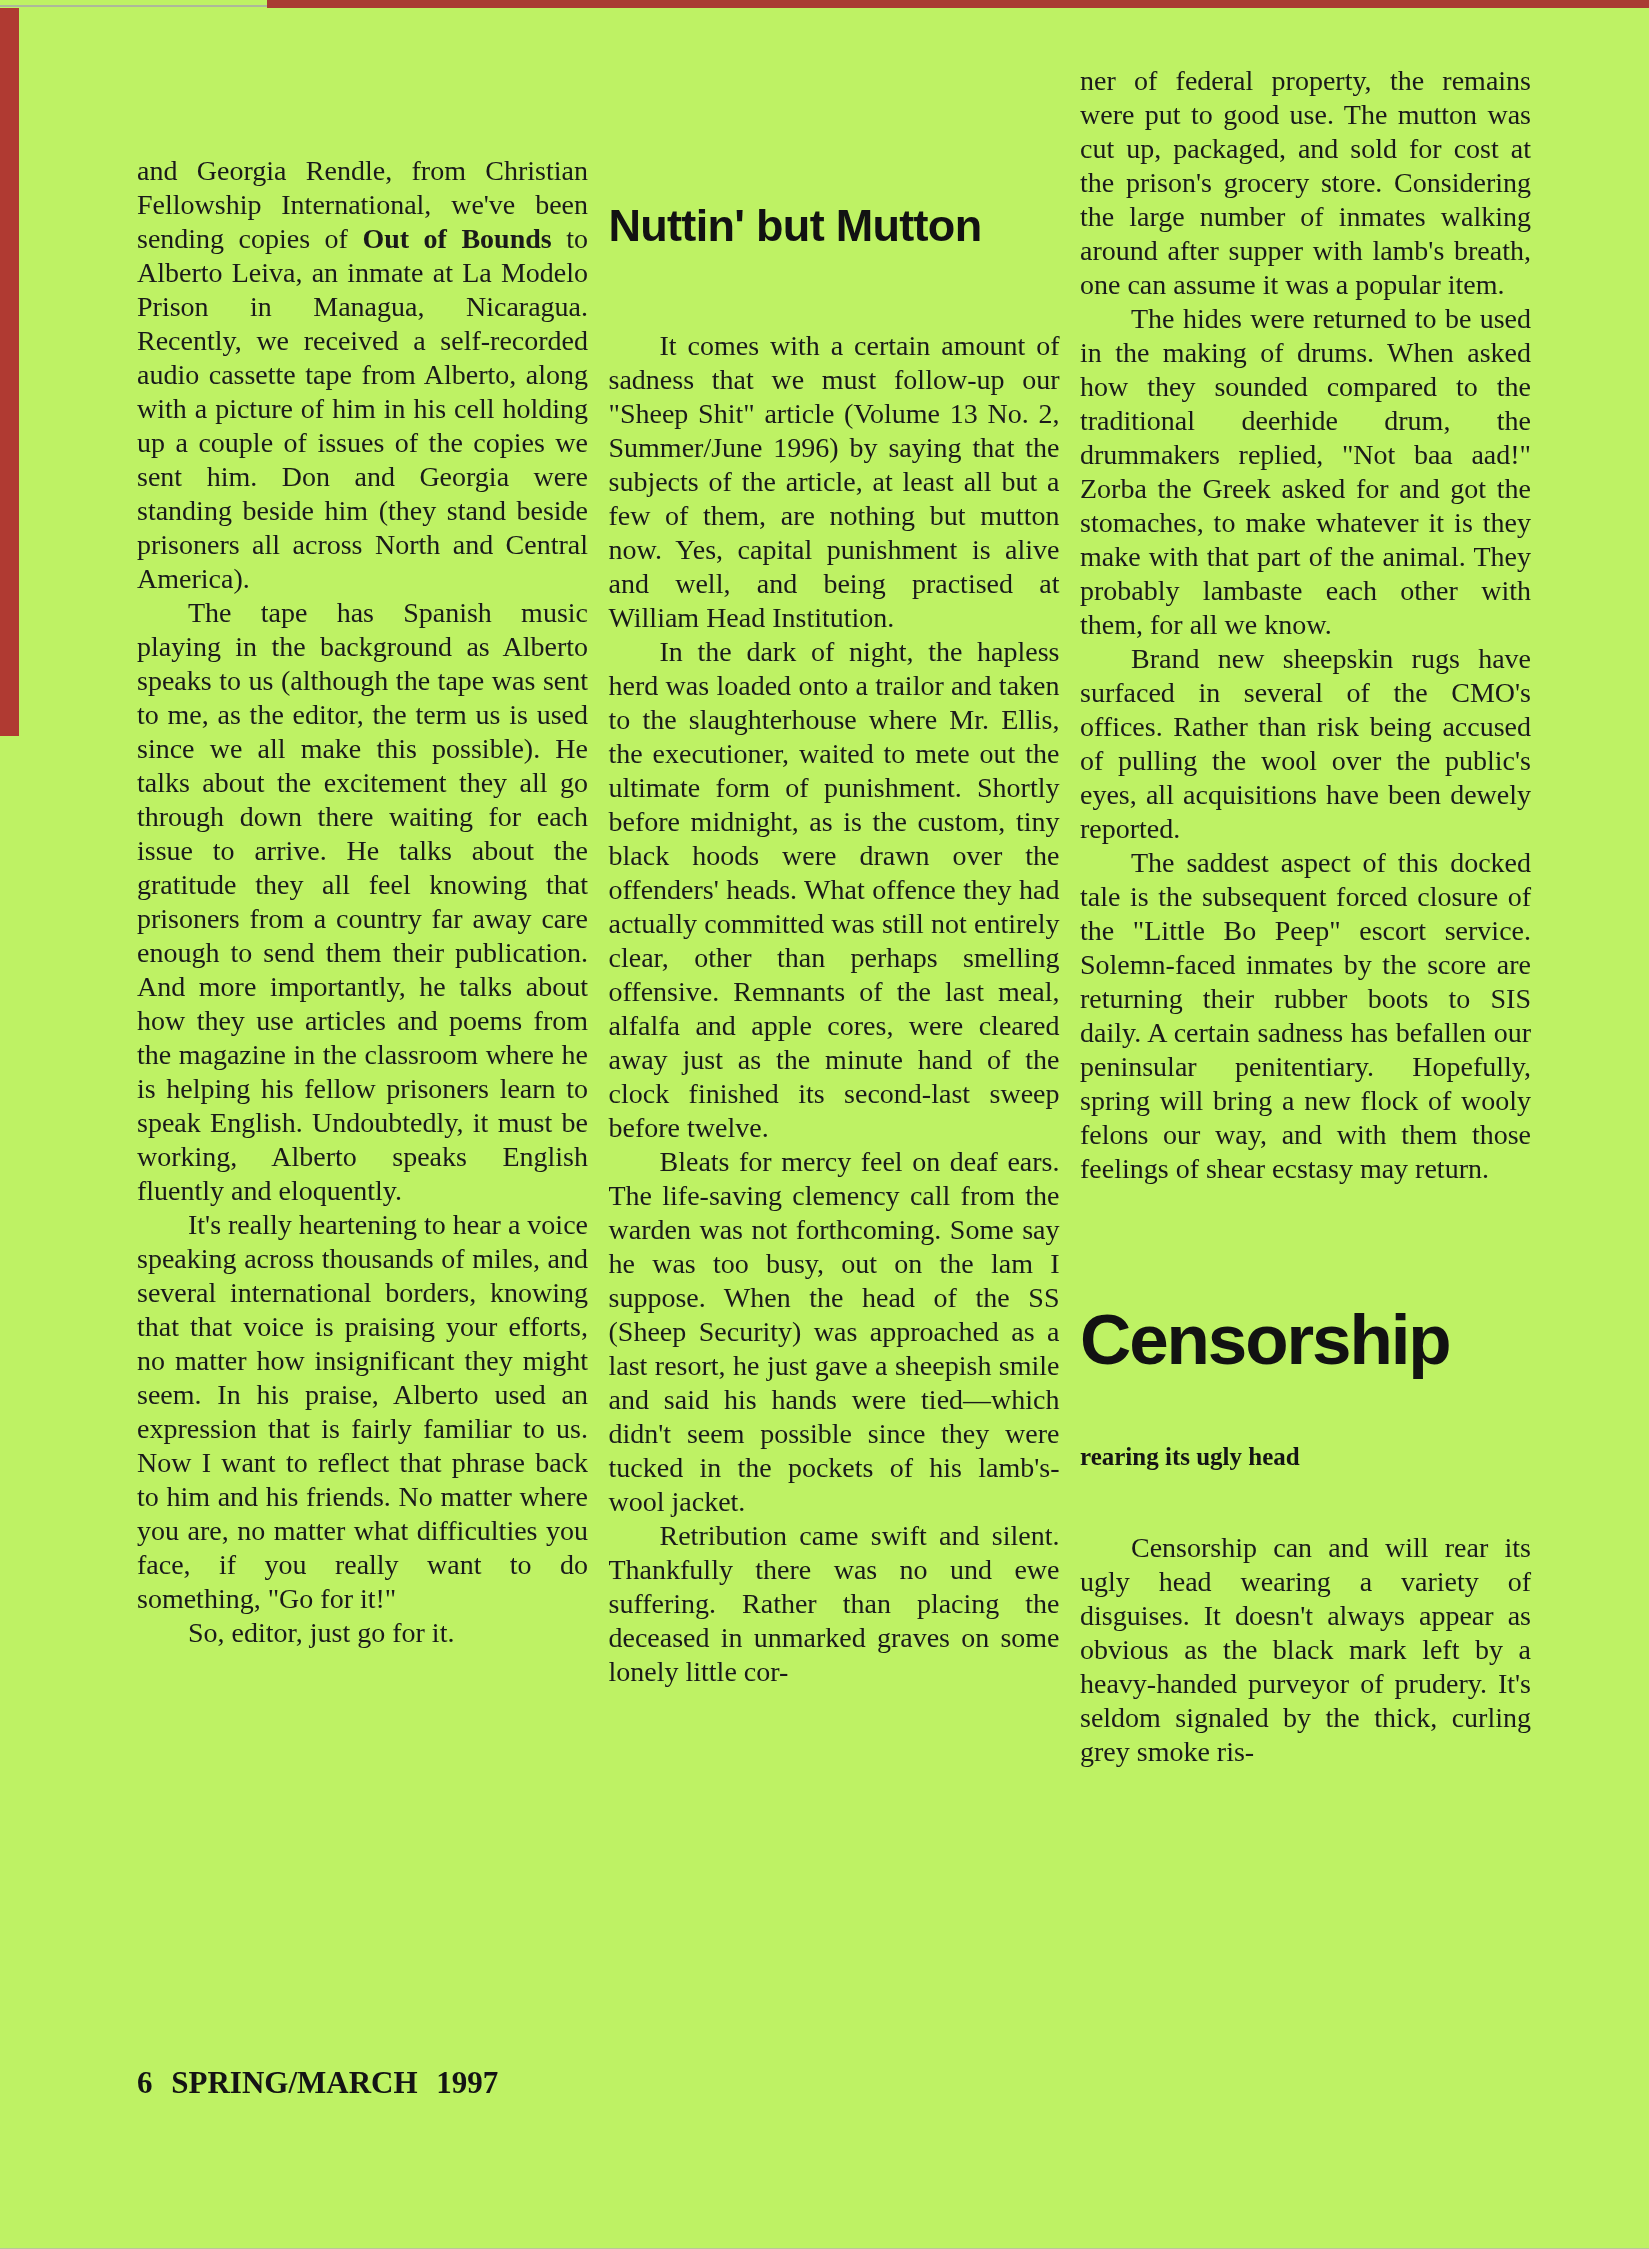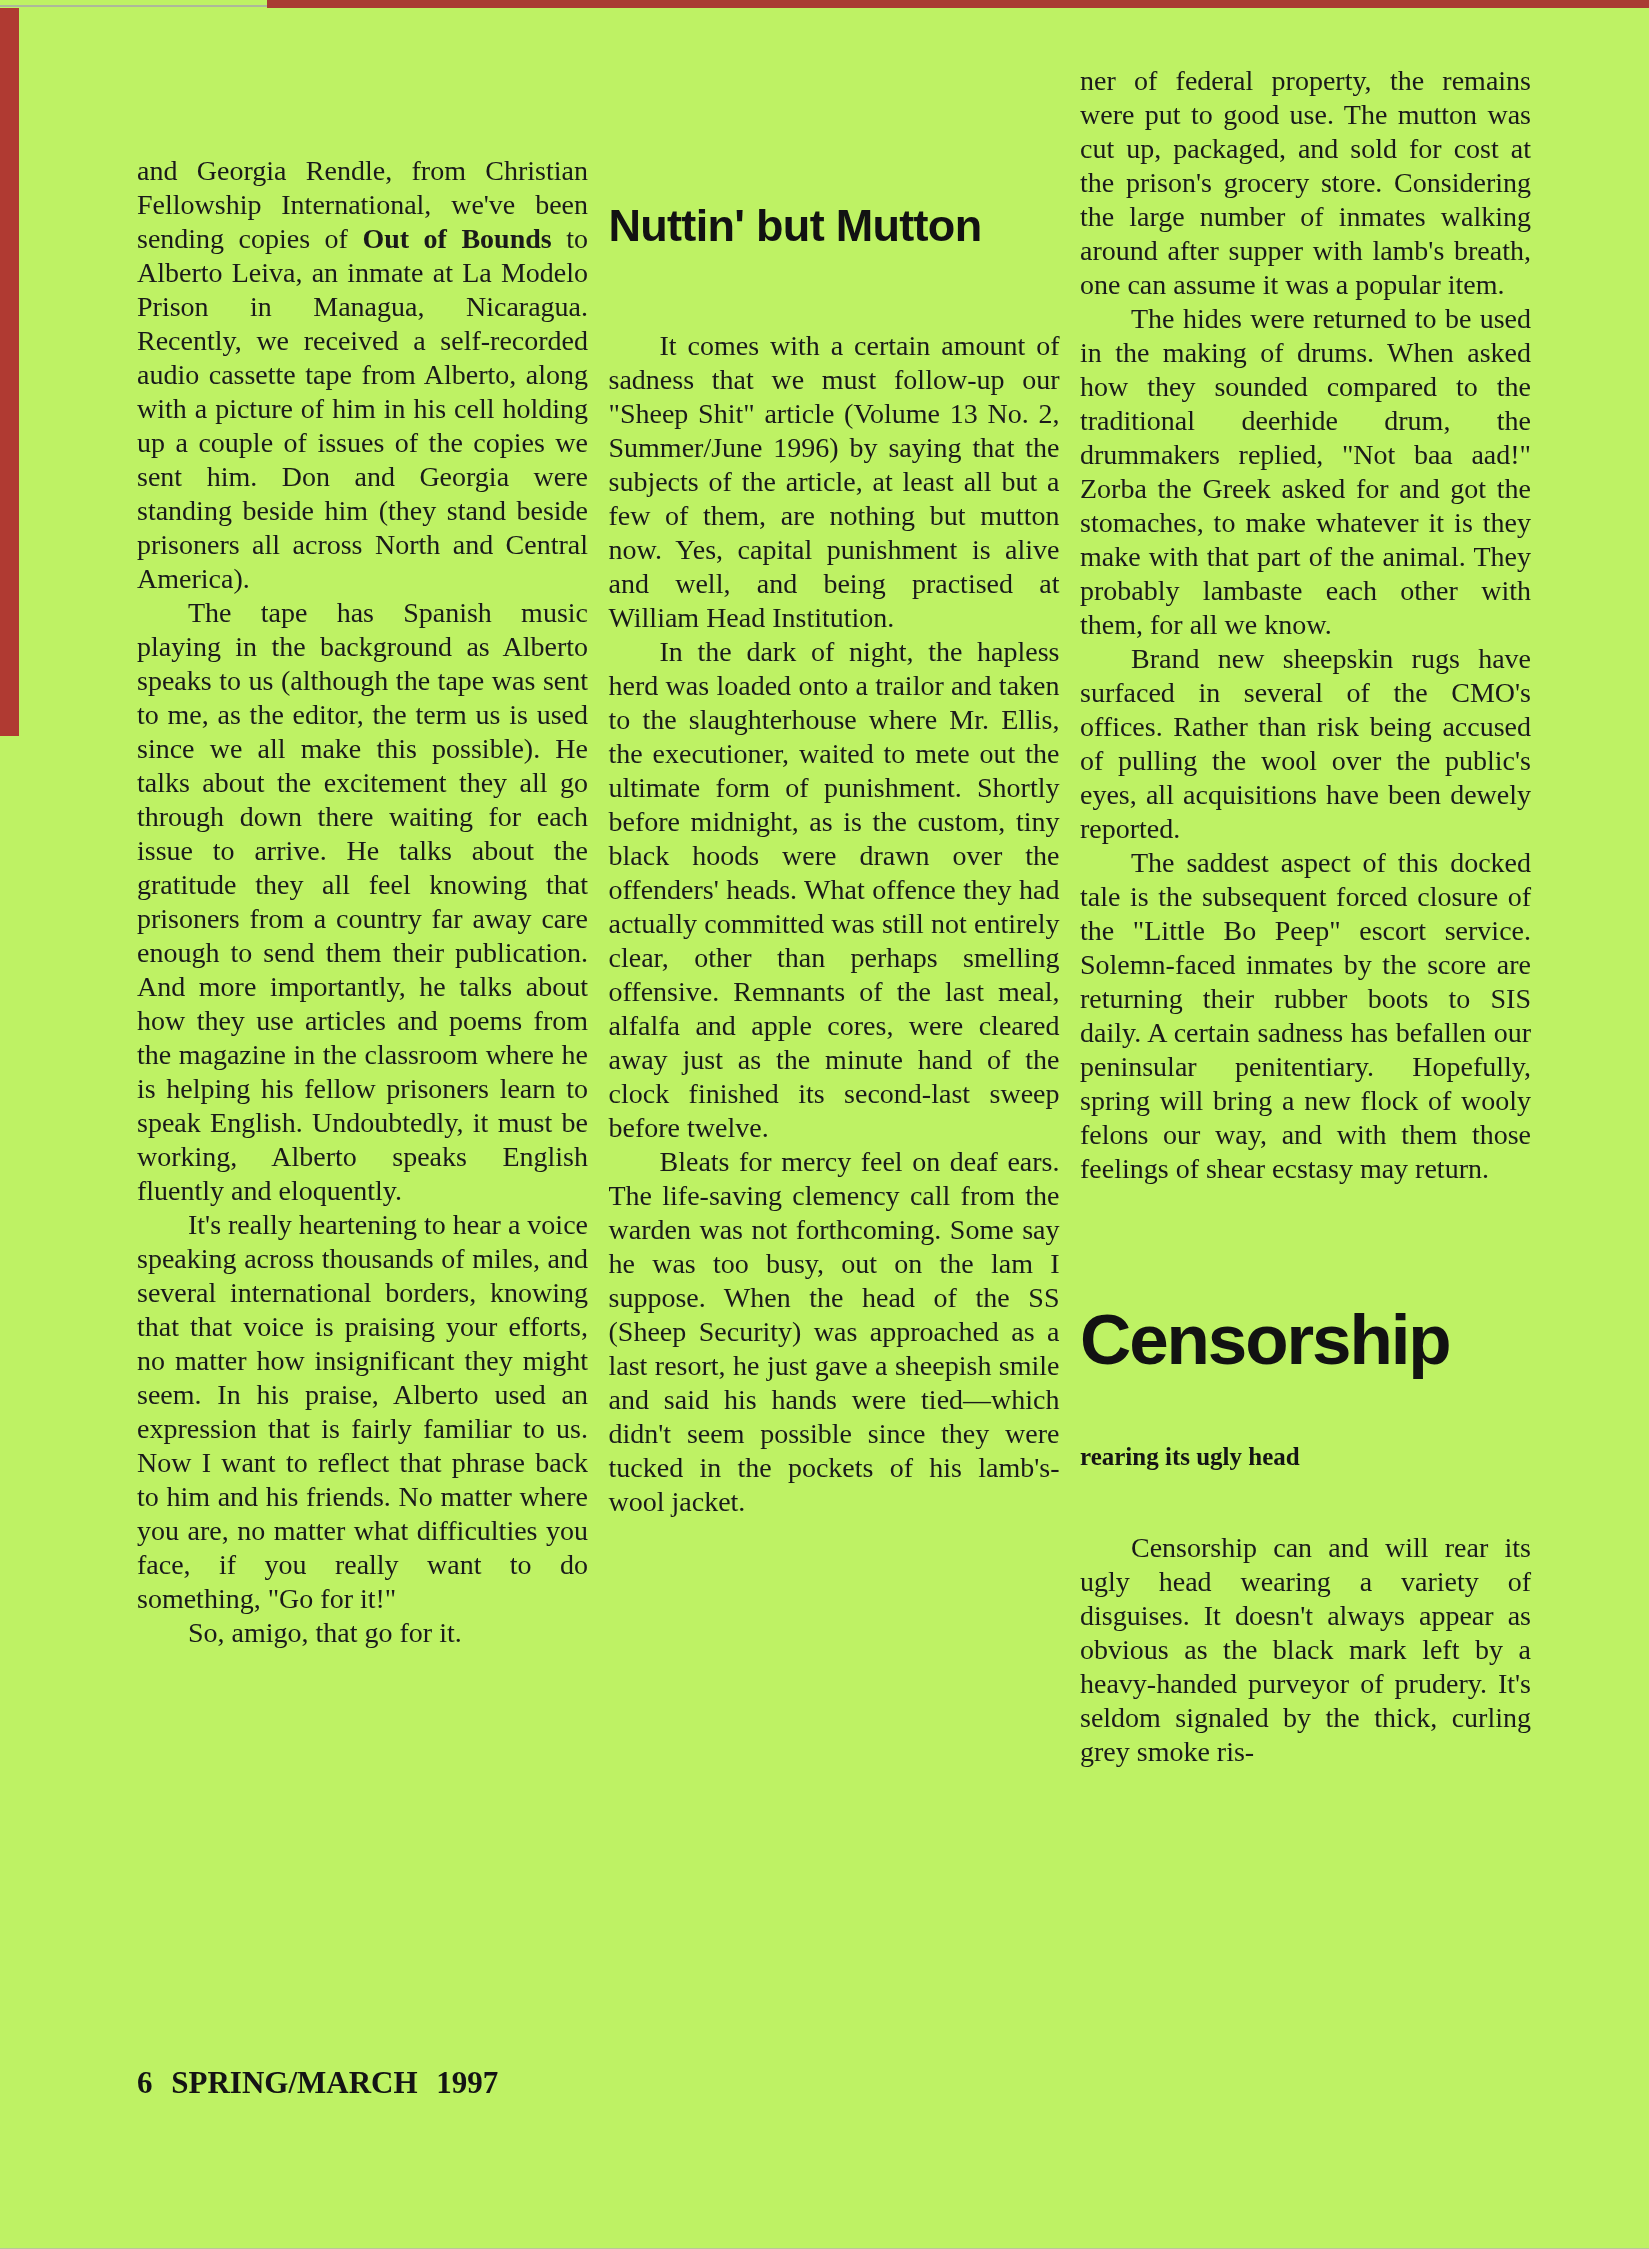--- a/index.html
+++ b/index.html
@@ -90,28 +90,29 @@
   <div class="top-strip"></div>
   <div class="left-strip"></div>
   <div class="bottom-line"></div>
 
   <div class="columns">
 
     <div class="col col1 body-text">
       <p><span>and Georgia Rendle, from Christian Fellowship International, we've been sending copies of </span><span class="bold-inline">Out of Bounds</span><span> to Alberto Leiva, an inmate at La Modelo Prison in Managua, Nicaragua. Recently, we received a self-recorded audio cassette tape from Alberto, along with a picture of him in his cell holding up a couple of issues of the copies we sent him. Don and Georgia were standing beside him (they stand beside prisoners all across North and Central America).</span></p>
       <p class="indent">The tape has Spanish music playing in the background as Alberto speaks to us (although the tape was sent to me, as the editor, the term us is used since we all make this possible).  He talks about the excitement they all go through down there waiting for each issue to arrive.  He talks about the gratitude they all feel knowing that prisoners from a country far away care enough to send them their publication.  And more importantly, he talks about how they use articles and poems from the magazine in the classroom where he is helping his fellow prisoners learn to speak English.  Undoubtedly, it must be working, Alberto speaks English fluently and eloquently.</p>
       <p class="indent">It's really heartening to hear a voice speaking across thousands of miles, and several international borders, knowing that that voice is praising your efforts, no matter how insignificant they might seem. In his praise, Alberto used an expression that is fairly familiar to us.  Now I want to reflect that phrase back to him and his friends. No matter where you are, no matter what difficulties you face, if you really want to do something, "Go for it!"</p>
-      <p class="indent">So, amigo, that go for it.</p>
+      <p class="indent">So, editor, just go for it.</p>
     </div>
 
     <div class="col col2 body-text">
       <h2 class="article-heading">Nuttin' but Mutton</h2>
       <p class="indent">It comes with a certain amount of sadness that we must follow-up our "Sheep Shit" article (Volume 13 No. 2, Summer/June 1996) by saying that the subjects of the article, at least all but a few of them, are nothing but mutton now.  Yes, capital punishment is alive and well, and being practised at William Head Institution.</p>
       <p class="indent">In the dark of night, the hapless herd was loaded onto a trailor and taken to the slaughterhouse where Mr. Ellis, the executioner, waited to mete out the ultimate form of punishment. Shortly before midnight, as is the custom, tiny black hoods were drawn over the offenders' heads. What offence they had actually committed was still not entirely clear, other than perhaps smelling offensive.  Remnants of the last meal, alfalfa and apple cores, were cleared away just as the minute hand of the clock finished its second-last sweep before twelve.</p>
       <p class="indent">Bleats for mercy feel on deaf ears.  The life-saving clemency call from the warden was not forthcoming.  Some say he was too busy, out on the lam I suppose.  When the head of the SS (Sheep Security) was approached as a last resort, he just gave a sheepish smile and said his hands were tied—which didn't seem possible since they were tucked in the pockets of his lamb's-wool jacket.</p>
+      <p class="indent">Retribution came swift and silent.  Thankfully there was no und ewe suffering.  Rather than placing the deceased in unmarked graves on some lonely little cor-</p>
     </div>
 
     <div class="col col3 body-text">
       <p>ner of federal property, the remains were put to good use.  The mutton was cut up, packaged, and sold for cost at the prison's grocery store.  Considering the large number of inmates walking around after supper with lamb's breath, one can assume it was a popular item.</p>
       <p class="indent">The hides were returned to be used in the making of drums. When asked how they sounded compared to the traditional deerhide drum, the drummakers replied, "Not baa aad!"  Zorba the Greek asked for and got the stomaches, to make whatever it is they make with that part of the animal. They probably lambaste each other with them, for all we know.</p>
       <p class="indent">Brand new sheepskin rugs have surfaced in several of the CMO's offices.  Rather than risk being accused of pulling the wool over the public's eyes, all acquisitions have been dewely reported.</p>
       <p class="indent">The saddest aspect of this docked tale is the subsequent forced closure of the "Little Bo Peep" escort service.  Solemn-faced inmates by the score are returning their rubber boots to SIS daily.  A certain sadness has befallen our peninsular penitentiary. Hopefully, spring will bring a new flock of wooly felons our way, and with them those feelings of shear ecstasy may return.</p>
       <h1 class="big-heading">Censorship</h1>
       <h3 class="sub-heading">rearing its ugly head</h3>
       <p class="indent">Censorship can and will rear its ugly head wearing a variety of disguises.  It doesn't always appear as obvious as the black mark left by a heavy-handed purveyor of prudery.  It's seldom signaled by the thick, curling grey smoke ris-</p>

